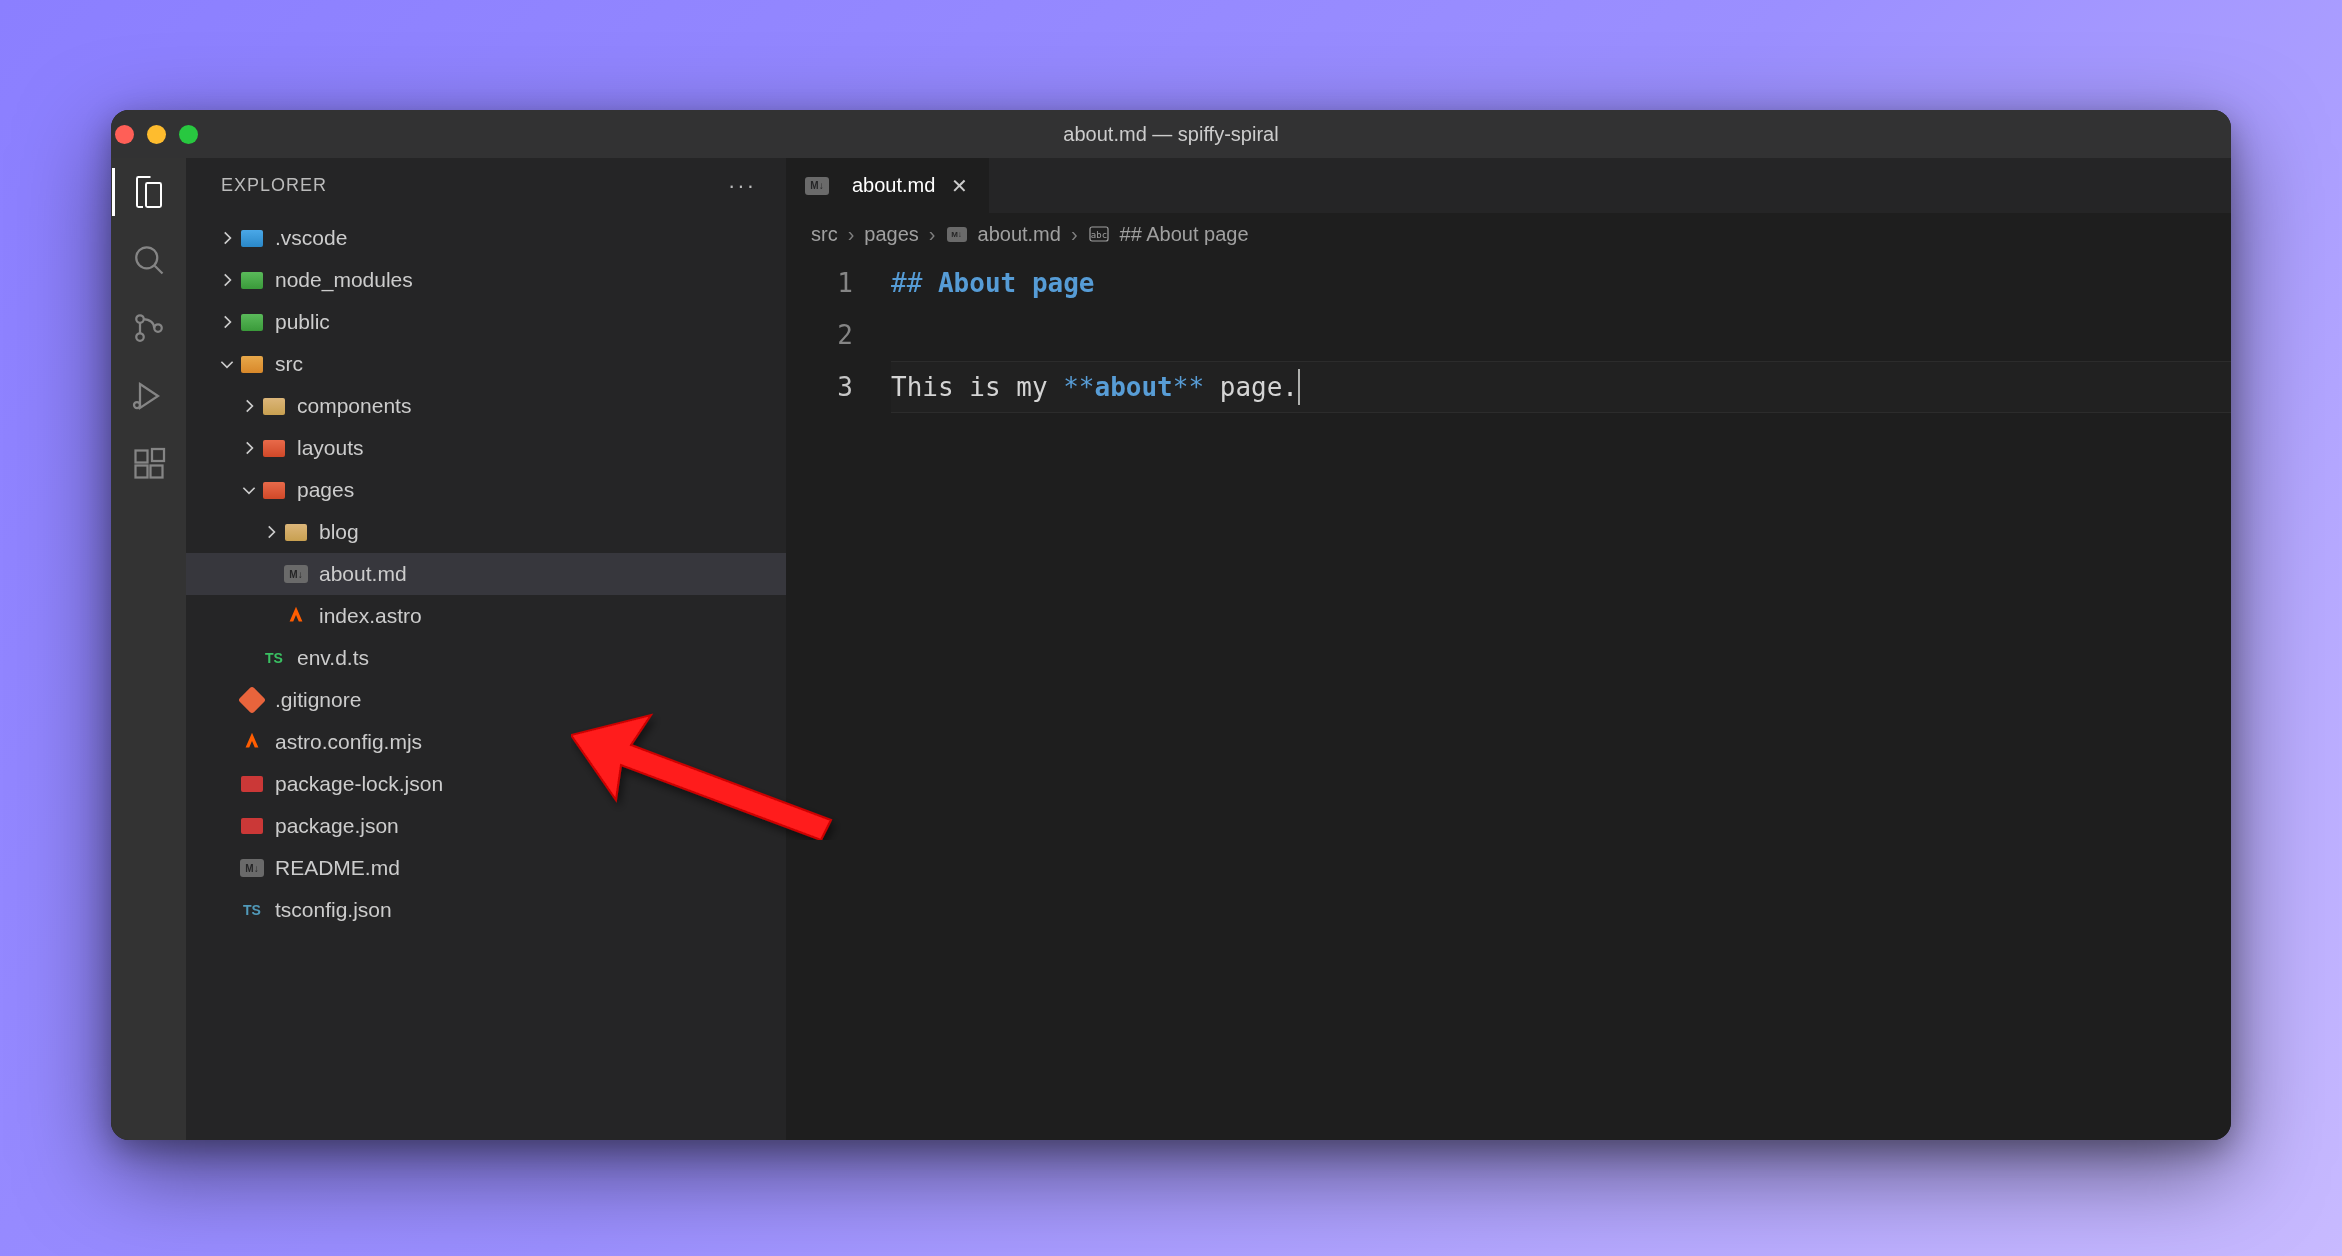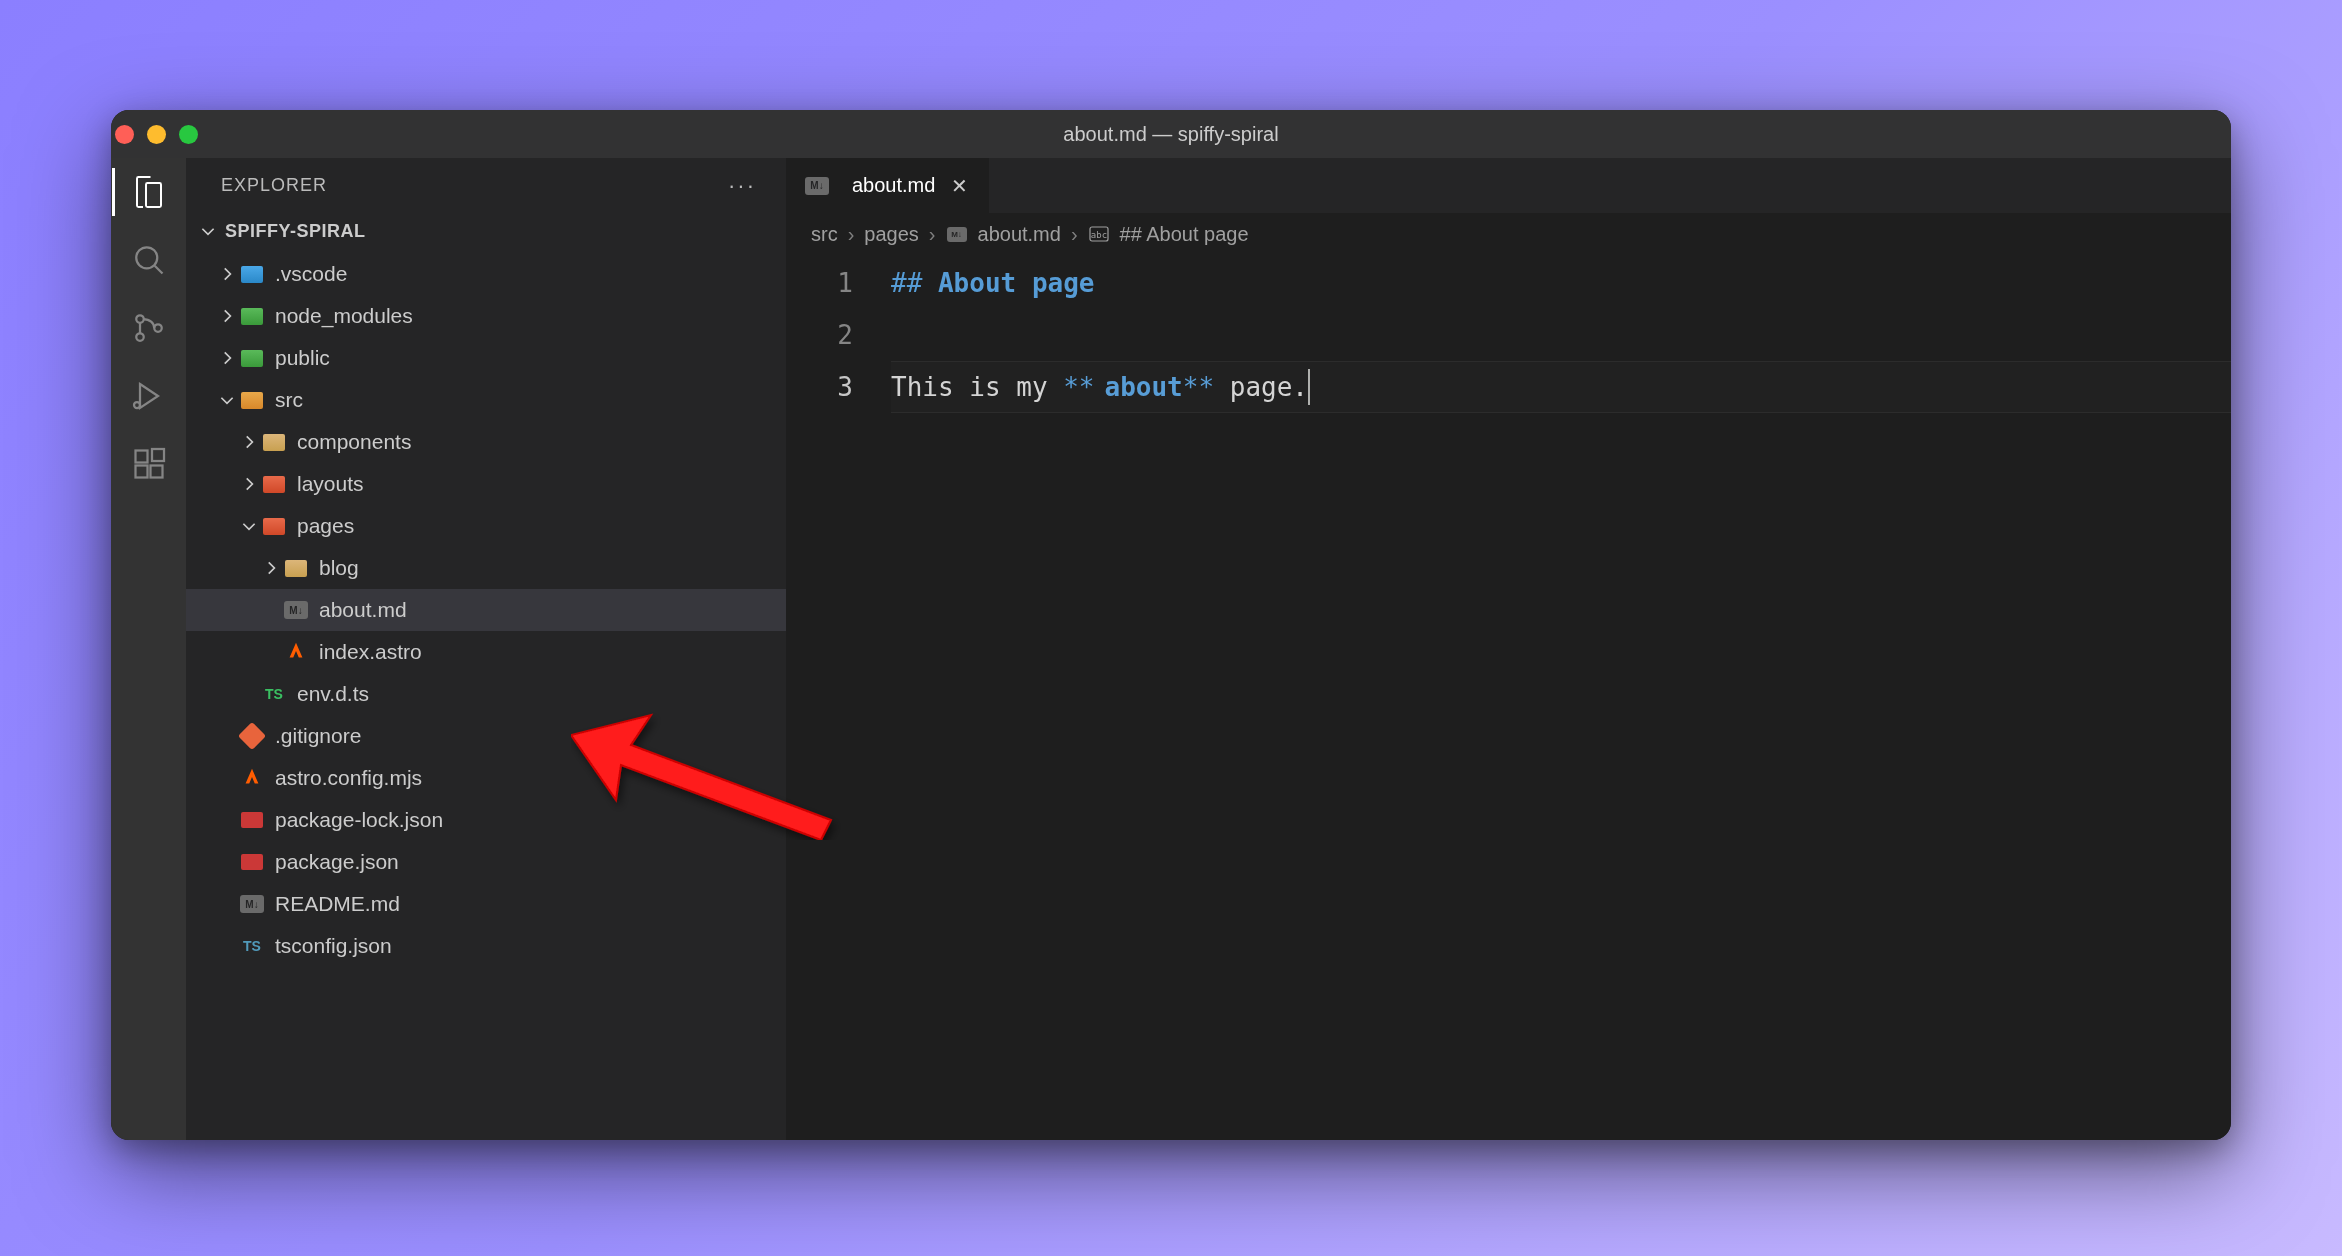--- a/index.html
+++ b/index.html
@@ -235,21 +235,21 @@
 }
 .code-lines {
   flex: 1;
   color: #d4d4d4;
   position: relative;
 }
 .code-line { white-space: pre; }
 .md-heading-hash { color: #569cd6; }
 .md-heading-text { color: #569cd6; font-weight: 600; }
 .md-bold-marker { color: #569cd6; }
-.md-bold-text { color: #569cd6; font-weight: 600; margin-left: 10px; }
+.md-bold-text { color: #569cd6; font-weight: 600; }
 .cursor-line {
   position: absolute;
   left: 0;
   right: 0;
   top: 104px;
   height: 52px;
   background: rgba(255,255,255,0.015);
   border-top: 1px solid rgba(255,255,255,0.05);
   border-bottom: 1px solid rgba(255,255,255,0.05);
   pointer-events: none;
@@ -327,28 +327,20 @@
             <rect x="13" y="13" width="8" height="8"></rect>
             <rect x="14" y="2" width="8" height="8"></rect>
           </svg>
       </div>
     </div>
 
     <div class="sidebar">
       <div class="sidebar-header">
         <span class="sidebar-title">EXPLORER</span>
         <span class="dots-icon">···</span>
-      </div>
-      <div class="project-header">
-        <span class="chevron">
-            <svg viewBox="0 0 16 16" fill="none" stroke="#cccccc" stroke-width="1.5">
-              <path d="M3 6l5 5 5-5"></path>
-            </svg>
-          </span>
-        <span class="project-name">SPIFFY-SPIRAL</span>
       </div>
 
       <div class="tree">
 
         <div class="tree-row">
           <span class="indent" style="width:28px"></span>
           <span class="chevron">
               <svg viewBox="0 0 16 16" fill="none" stroke="#cccccc" stroke-width="1.5">
                 <path d="M6 3l5 5-5 5"></path>
               </svg>

